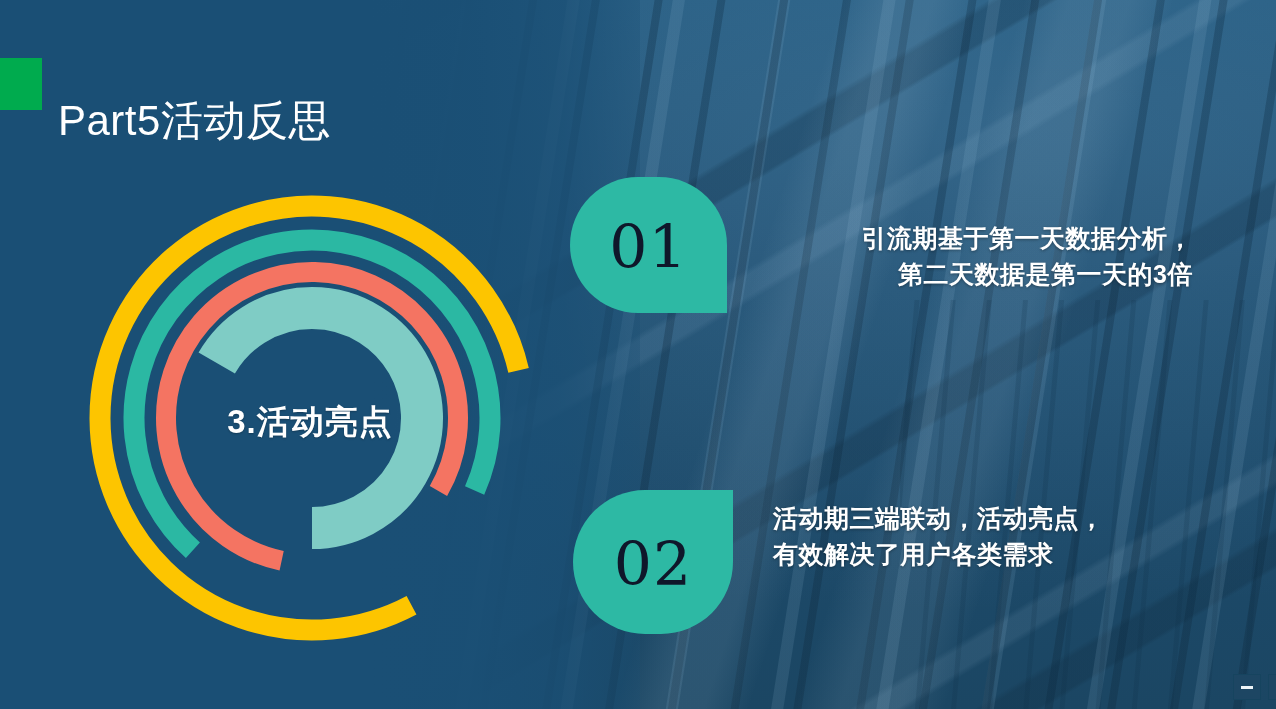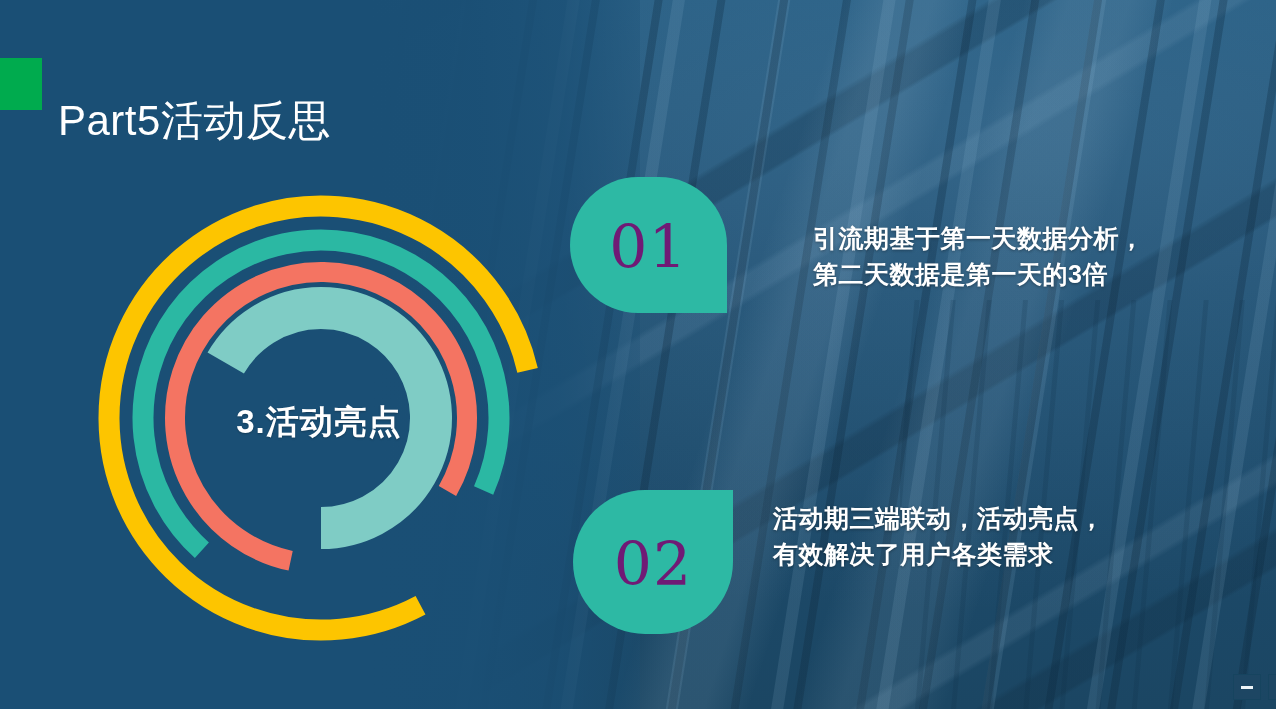--- a/index.html
+++ b/index.html
@@ -109,21 +109,21 @@
     color: #ffffff;
     letter-spacing: .5px;
     line-height: 62px;
     white-space: nowrap;
     margin-top: 36px;
   }
 
   
   #ring-wrap {
     position: absolute;
-    left: 84px;
+    left: 75px;
     top: 180px;
     width: 470px;
     height: 475px;
   }
   #ring-svg { display: block; width: 470px; height: 475px; }
 
   #ring-label {
     position: absolute;
     left: 0;
     top: 220px;
@@ -152,39 +152,39 @@
   }
   #bubble-02 {
     left: 573px; top: 490px;
     width: 160px; height: 144px;
     border-radius: 80px 0 80px 80px;
   }
   .bubble-number {
     font-family: "DejaVu Serif", "Liberation Serif", serif;
     font-size: 60px;
     font-weight: 400;
-    color: #701a75;
+    color: #0f172a;
     letter-spacing: 1px;
     line-height: 1;
     transform: translateY(2px);
     text-align: center;
   }
 
   
   .bullet-text {
     position: absolute;
     color: #ffffff;
     font-size: 25px;
     font-weight: bold;
     line-height: 36px;
     letter-spacing: .5px;
     text-shadow: 0 1px 3px rgba(0,0,0,.35);
     white-space: pre-line;
   }
-  #text-01 { left: 813px; top: 220px; width: 420px; }
+  #text-01 { left: 773px; top: 220px; width: 420px; text-align: right; }
   #text-02 { left: 773px; top: 500px; width: 420px; }
 
   
   .chrome-btn {
     position: absolute;
     background: #1d4663;
     border: 1px solid #16445f;
     display: flex;
     align-items: center;
     justify-content: center;

